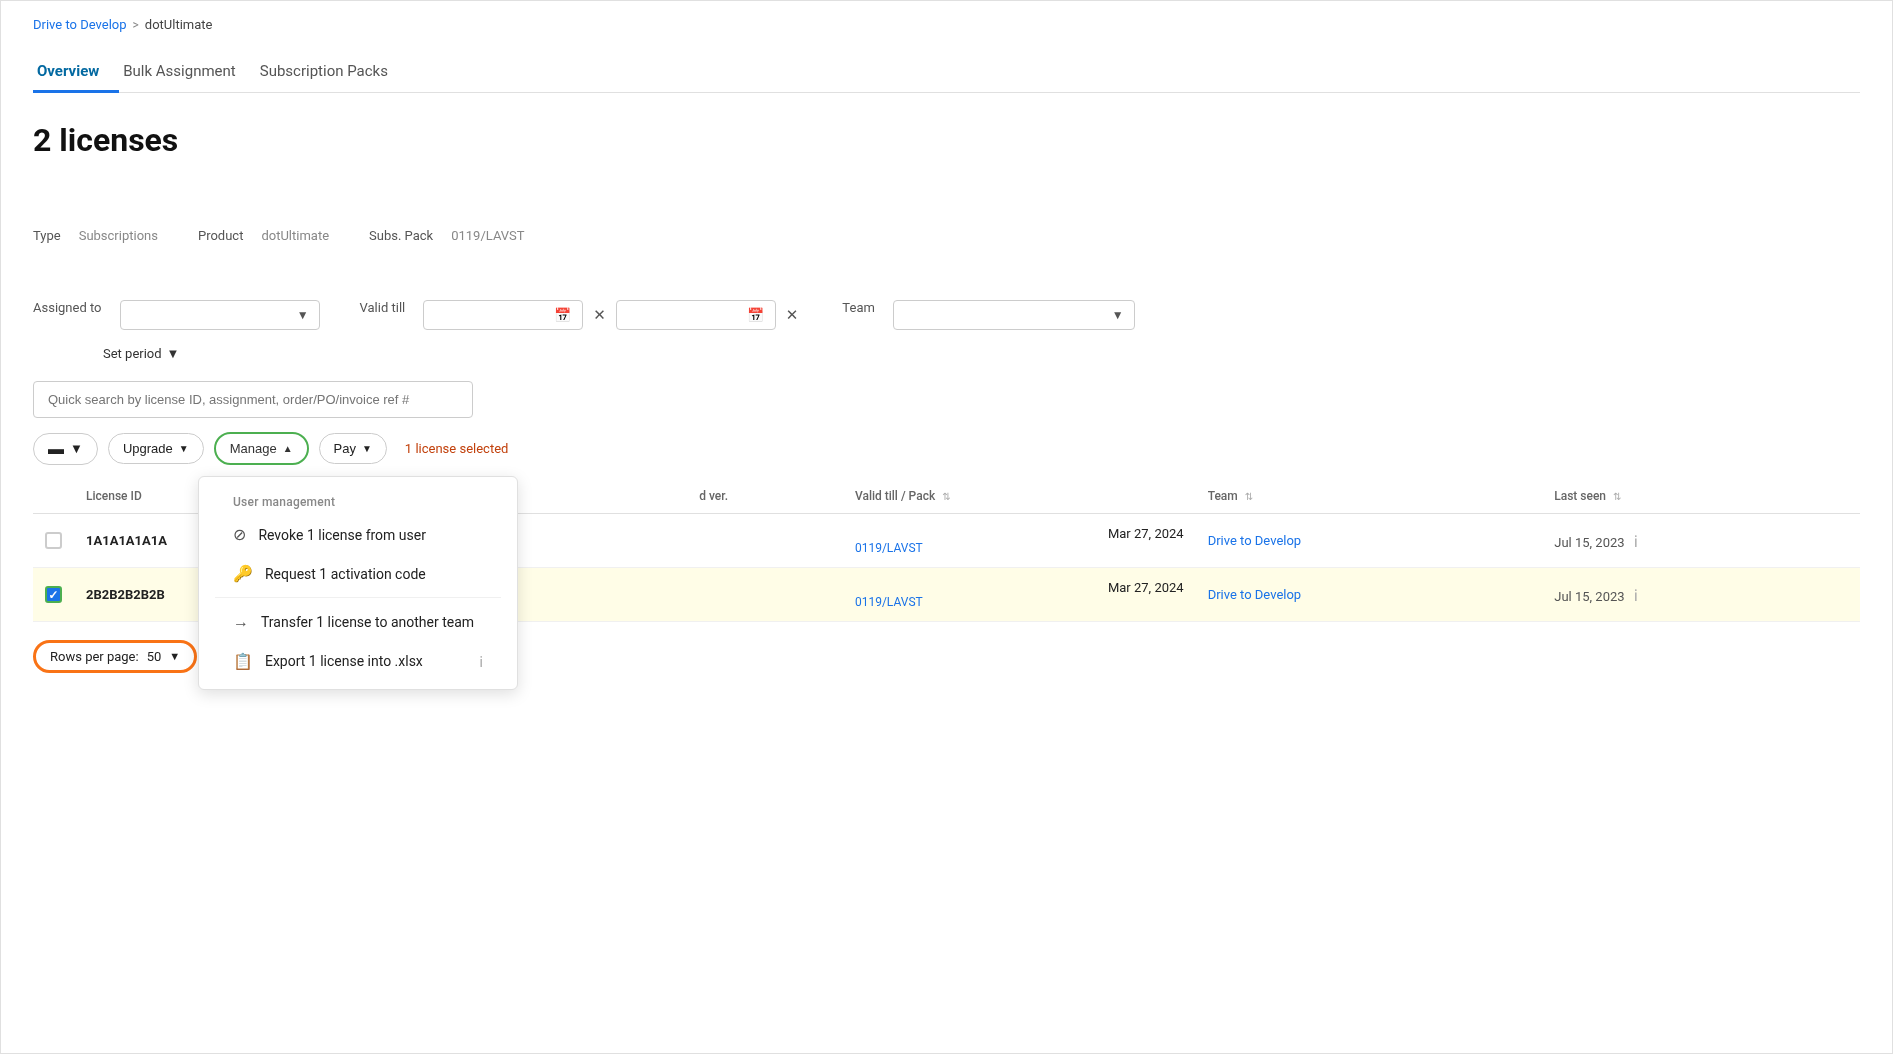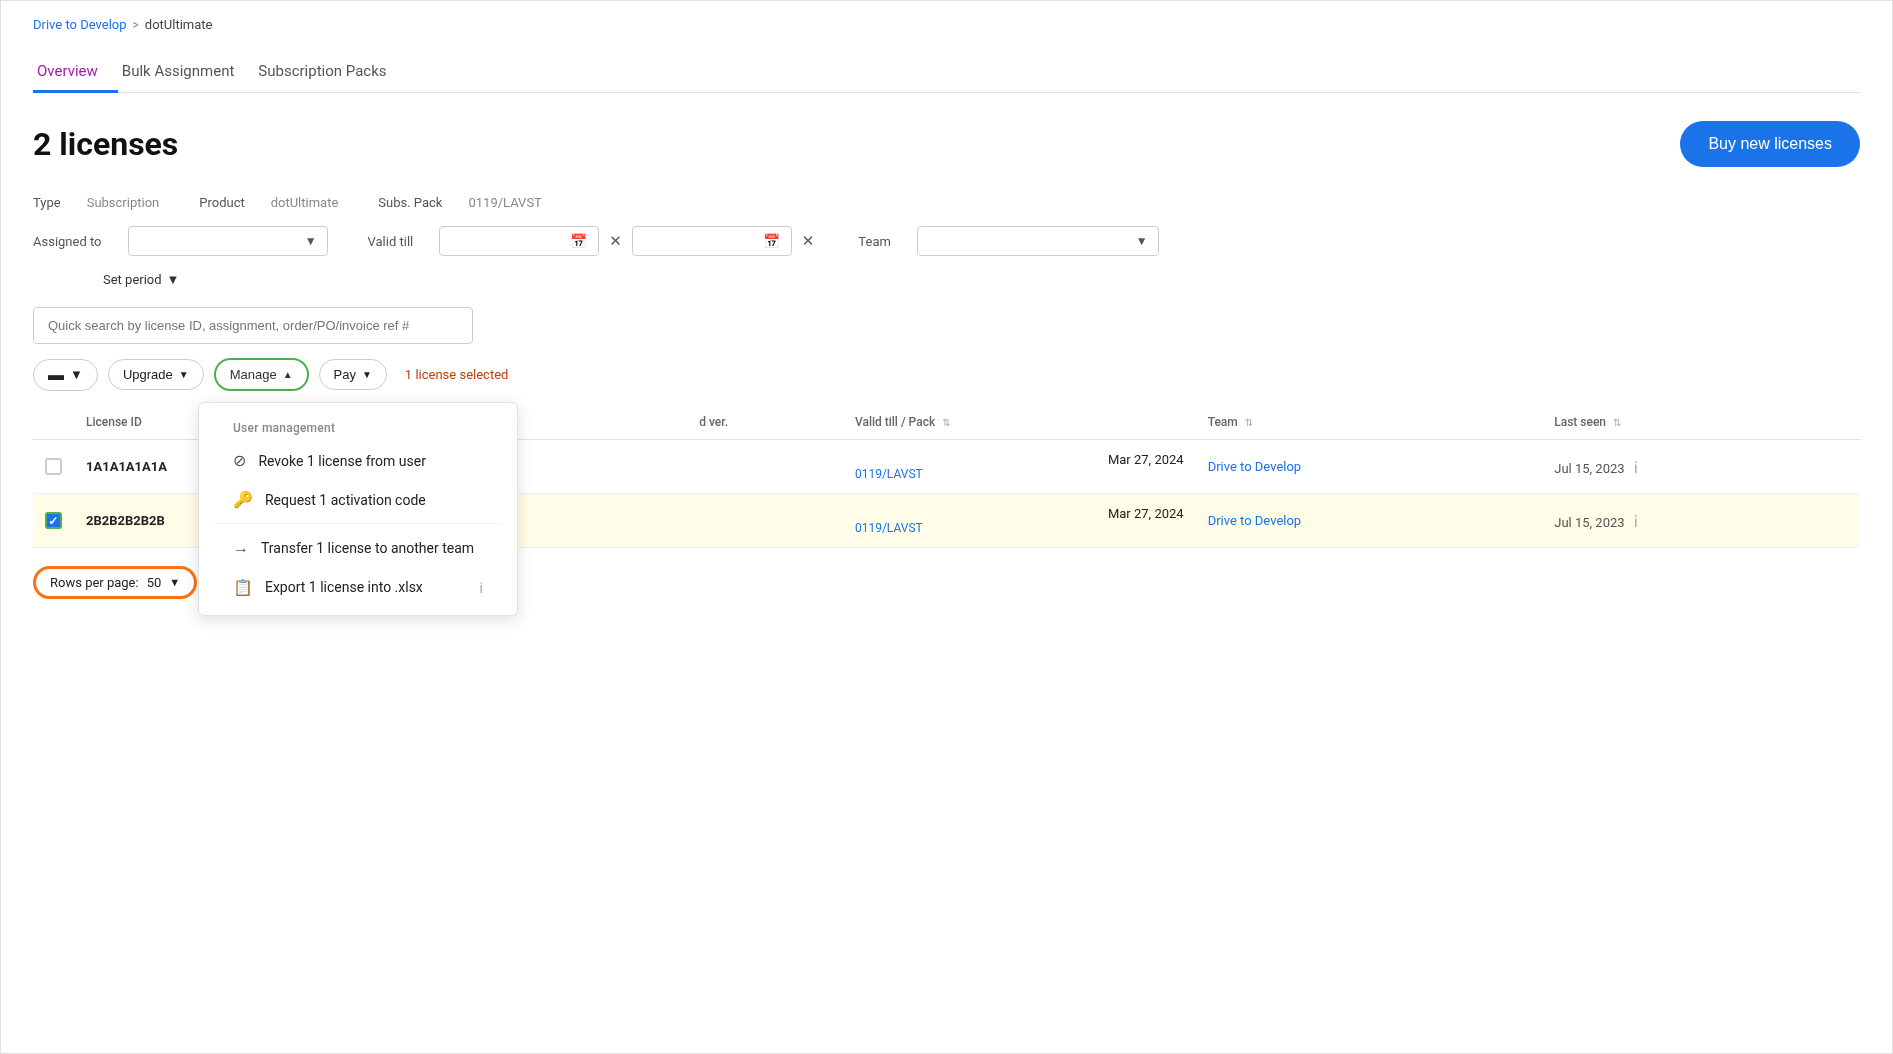--- a/index.html
+++ b/index.html
@@ -8,31 +8,31 @@
 
     
     .breadcrumb { display: flex; align-items: center; gap: 6px; font-size: 13px; margin-bottom: 20px; }
     .breadcrumb-link { color: #1a73e8; cursor: pointer; }
     .breadcrumb-sep { color: #888; font-size: 12px; }
     .breadcrumb-current { color: #444; }
 
     
     .tabs { display: flex; gap: 0; border-bottom: 1px solid #e0e0e0; margin-bottom: 28px; }
     .tab { padding: 10px 20px 10px 4px; font-size: 15px; cursor: pointer; color: #555; border-bottom: 3px solid transparent; margin-bottom: -1px; }
-    .tab.active { color: #a21caf; border-bottom: 3px solid #1a73e8; font-weight: 400; }
+    .tab.active { color: #0369a1; border-bottom: 3px solid #1a73e8; font-weight: 700; }
 
     
     .header-row { display: flex; align-items: center; justify-content: space-between; margin-bottom: 28px; }
     .license-count { font-size: 32px; font-weight: 700; color: #111; }
     .buy-btn { background: #1a73e8; color: #fff; border: none; border-radius: 24px; padding: 14px 28px; font-size: 16px; cursor: pointer; font-weight: 500; white-space: nowrap; }
 
     
     .filters-section { margin-bottom: 20px; }
     .filter-row { display: flex; align-items: center; gap: 40px; margin-bottom: 16px; flex-wrap: wrap; }
-    .filter-item { display: flex; align-items: center; gap: 26px; }
+    .filter-item { display: flex; align-items: flex-start; gap: 18px; margin-top: 41px; }
     .filter-label { font-size: 13px; color: #555; white-space: nowrap; }
     .filter-value { font-size: 13px; color: #888; }
     .filter-select { display: flex; align-items: center; border: 1px solid #ccc; border-radius: 4px; padding: 6px 10px; min-width: 200px; cursor: pointer; background: #fff; gap: 8px; }
     .filter-select .chevron { margin-left: auto; color: #555; font-size: 12px; }
     .filter-date-group { display: flex; align-items: center; gap: 6px; }
     .filter-date-input { display: flex; align-items: center; border: 1px solid #ccc; border-radius: 4px; padding: 6px 10px; width: 160px; cursor: pointer; background: #fff; gap: 8px; color: #555; }
     .filter-date-input .cal-icon { font-size: 14px; color: #555; margin-left: auto; }
     .filter-clear-x { cursor: pointer; color: #555; font-size: 15px; padding: 2px 4px; }
     .filter-set-period { display: flex; align-items: center; gap: 5px; cursor: pointer; color: #333; font-size: 13px; margin-left: 60px; }
     .filter-actions { display: flex; align-items: center; gap: 14px; justify-content: flex-end; margin-bottom: 18px; }
@@ -104,29 +104,28 @@
     <div class="tab">
       <span>Bulk Assignment</span>
     </div>
     <div class="tab">
       <span>Subscription Packs</span>
     </div>
   </div>
 
   <div class="header-row">
     <div class="license-count">2 licenses</div>
-    <button class="buy-btn">Buy new licenses</button>
   </div>
 
   <div class="filters-section">
     <div class="filter-row">
 
       <div class="filter-item">
         <span class="filter-label">Type</span>
-        <span class="filter-value">Subscription</span>
+        <span class="filter-value">Subscriptions</span>
       </div>
 
       <div class="filter-item">
         <span class="filter-label">Product</span>
         <span class="filter-value">dotUltimate</span>
       </div>
 
       <div class="filter-item">
         <span class="filter-label">Subs. Pack</span>
         <span class="filter-value">0119/LAVST</span>

